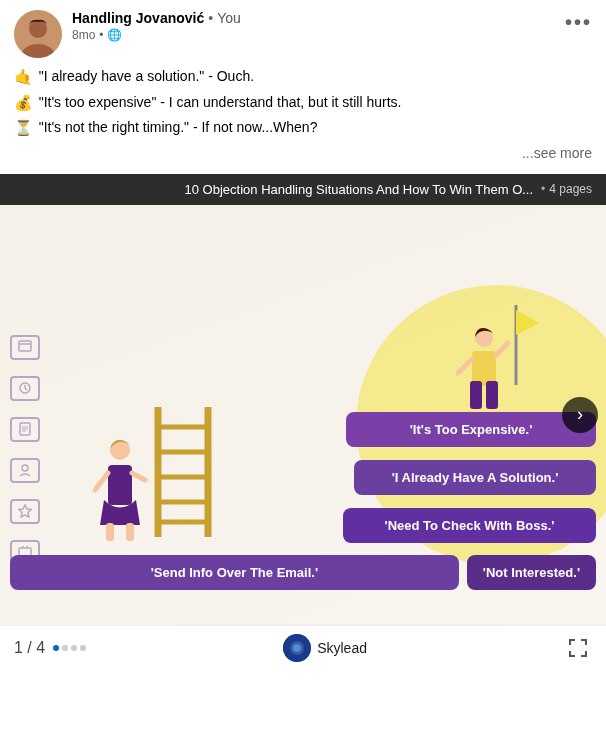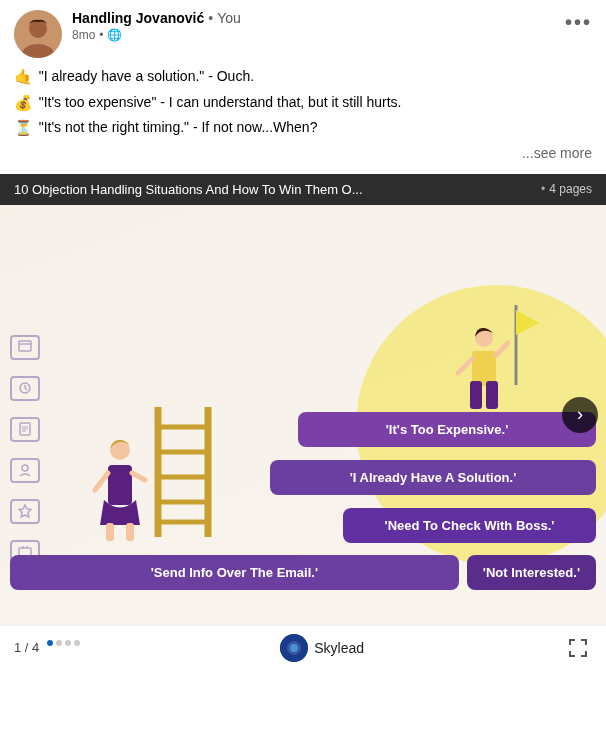--- a/index.html
+++ b/index.html
@@ -111,20 +111,21 @@
 
     
     .doc-banner {
       background: #2d2d2d;
       color: #fff;
       display: flex;
       align-items: center;
       padding: 8px 14px;
       font-size: 13px;
       gap: 8px;
+      text-align: right;
     }
     .doc-title {
       flex: 1;
       font-weight: 500;
       white-space: nowrap;
       overflow: hidden;
       text-overflow: ellipsis;
     }
     .doc-pages {
       color: #ccc;
@@ -252,23 +253,23 @@
     .bottom-bar {
       display: flex;
       align-items: center;
       justify-content: space-between;
       padding: 8px 14px;
       background: #fff;
       border-top: 1px solid #eee;
     }
     .page-indicator {
       display: flex;
-      align-items: flex-start;
+      align-items: center;
       gap: 8px;
-      font-size: 13px;
+      font-size: 16px;
       color: #444;
       font-weight: 500;
     }
     .dot-indicator {
       display: flex;
       gap: 3px;
     }
     .dot {
       width: 6px;
       height: 6px;
@@ -454,27 +455,27 @@
 
       <path d="M19 12 Q25 2 37 8 Q32 3 27 3 Q20 3 19 12Z" fill="#3a1a0a"></path>
     </svg>
 
     <svg style="position:absolute; bottom:240px; right:65px; z-index:4;" width="50" height="80" viewBox="0 0 50 80">
       <line x1="25" y1="0" x2="25" y2="80" stroke="#888" stroke-width="3"></line>
       <polygon points="25,5 48,18 25,30" fill="#f0e040"></polygon>
     </svg>
 
     <div style="position:absolute; bottom:178px; right:10px; z-index:3;">
-      <div class="block" style="width:298px; background:#7b3fa8;">
+      <div class="block" style="width:250px; background:#7b3fa8;">
         <span>'It's Too Expensive.'</span>
       </div>
     </div>
 
     <div style="position:absolute; bottom:130px; right:10px; z-index:3;">
-      <div class="block" style="width:326px; background:#6b3fa0;">
+      <div class="block" style="width:242px; background:#6b3fa0;">
         <span>'I Already Have A Solution.'</span>
       </div>
     </div>
 
     <div style="position:absolute; bottom:82px; right:10px; z-index:3;">
       <div class="block" style="width:253px; background:#6030a0;">
         <span>'Need To Check With Boss.'</span>
       </div>
     </div>
 

